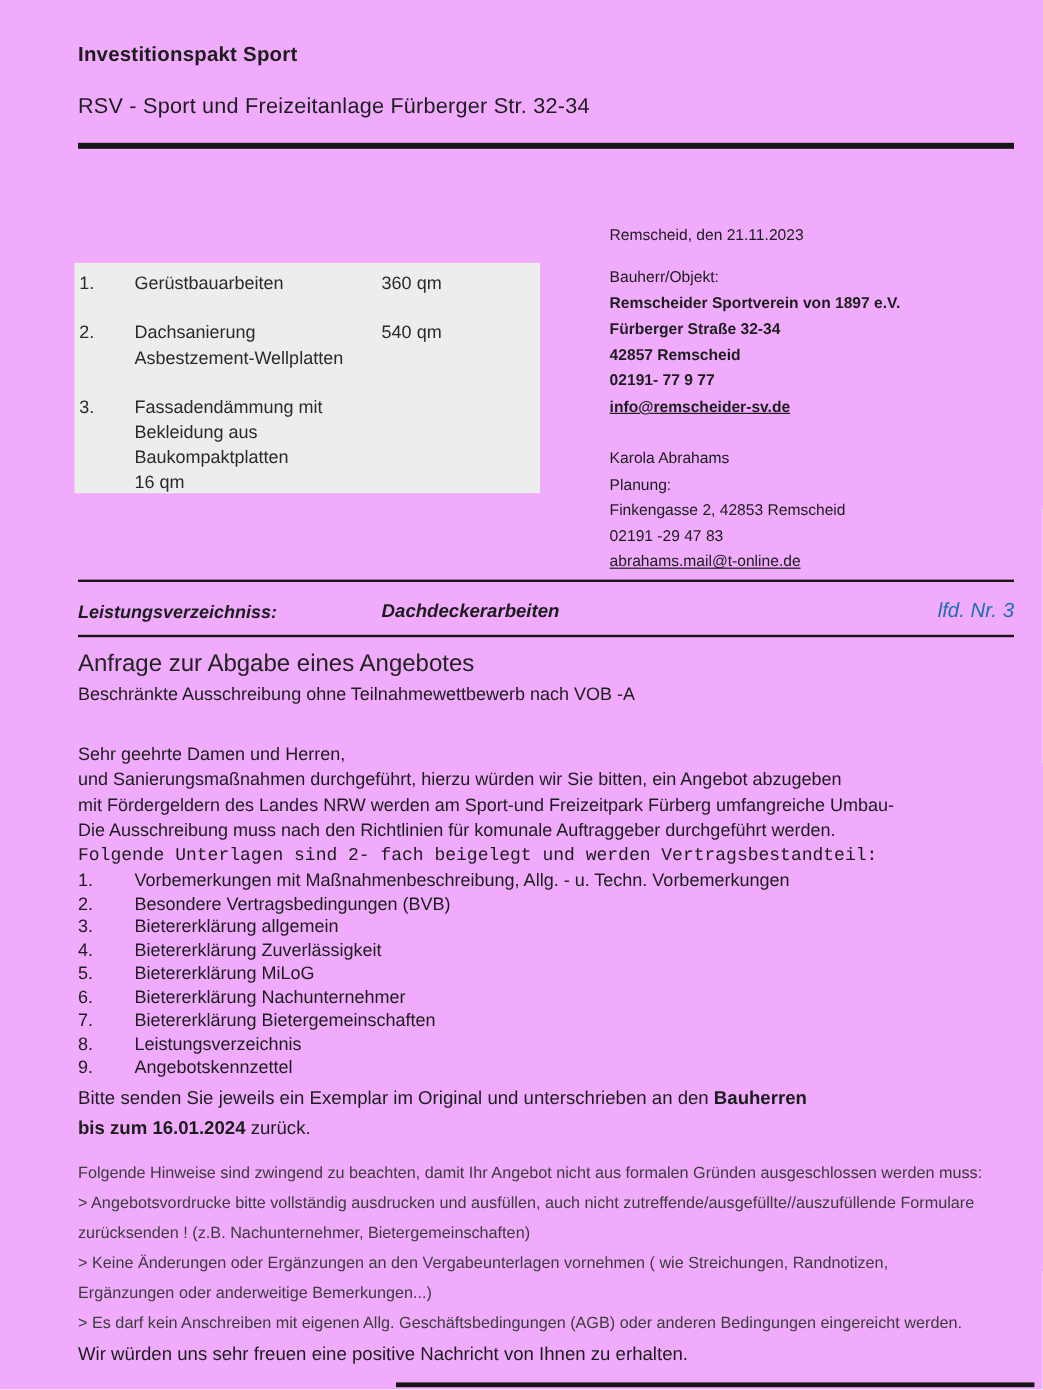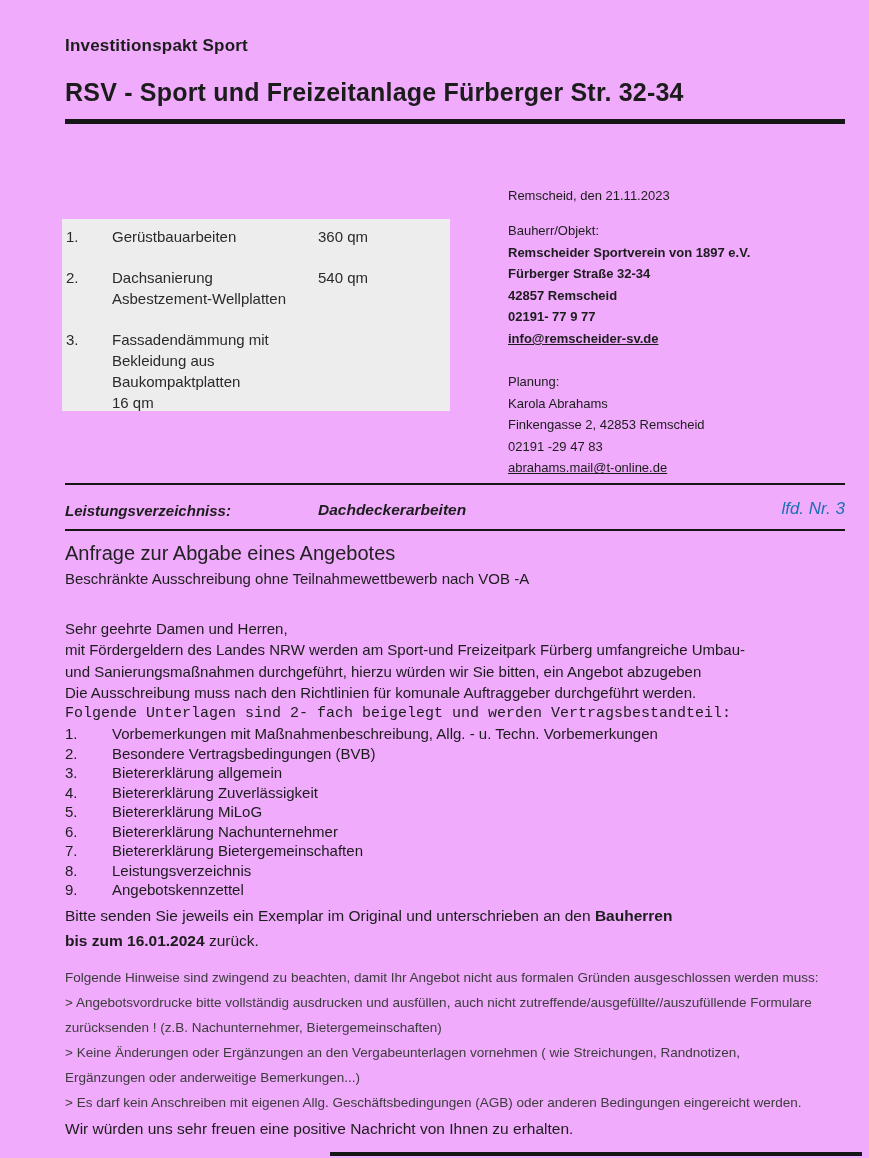--- a/index.html
+++ b/index.html
@@ -3,21 +3,21 @@
 <meta charset="utf-8">
 <style>
   * { margin:0; padding:0; box-sizing:border-box; }
   html,body { background:#fff; }
   .page {
     position:relative; width:869px; height:1158px; background:#f0abfc;
     font-family:"Liberation Sans", sans-serif; color:#1c1c1c; overflow:hidden;
   }
   .abs { position:absolute; }
   .h1 { font-size:17px; font-weight:bold; letter-spacing:.2px; }
-  .h2 { font-size:25px; font-weight:bold; letter-spacing:.2px;text-align:center; }
+  .h2 { font-size:18px; font-weight:normal; letter-spacing:.2px;text-align:center; }
   .rule { background:#161616; }
   .body-text { font-size:15px; line-height:21.3px; }
   .right-col { font-size:13px; line-height:21.6px; }
   .right-col .bold { font-weight:bold; }
   .link { text-decoration:underline; }
   .work-box { background:#ededed; padding:7px 0 0 4px; }
   .work-item { display:grid; grid-template-columns:46px 206px auto; font-size:15px; line-height:21px; margin-bottom:20px; color:#2a2a2a; }
   .lv-row { display:flex; align-items:flex-end;font-style:italic; }
   .lv-label { font-size:15px; font-weight:bold; width:253px; }
   .lv-trade { font-size:15.5px; font-weight:bold; flex:1; }
@@ -76,44 +76,44 @@
   <div class="abs right-col" style="left:508px; top:220px;">
     <div>Bauherr/Objekt:</div>
     <div class="bold">Remscheider Sportverein von 1897 e.V.</div>
     <div class="bold">Fürberger Straße 32-34</div>
     <div class="bold">42857 Remscheid</div>
     <div class="bold">02191- 77 9 77</div>
     <div class="bold link">info@remscheider-sv.de</div>
   </div>
 
   <div class="abs right-col" style="left:508px; top:371px;">
+    <div>Karola Abrahams</div>
     <div>Planung:</div>
-    <div>Karola Abrahams</div>
     <div>Finkengasse 2, 42853 Remscheid</div>
     <div>02191 -29 47 83</div>
     <div class="link">abrahams.mail@t-online.de</div>
   </div>
 
   <div class="abs rule" style="left:65px; top:483px; width:780px; height:2px;"></div>
   <div class="abs lv-row" style="left:65px; top:499px; width:780px;">
     <div class="lv-label">Leistungsverzeichniss:</div>
     <div class="lv-trade">Dachdeckerarbeiten</div>
     <div class="lv-number" style="color: rgb(29, 110, 181); padding-left: 30px;">lfd. Nr. 3</div>
   </div>
   <div class="abs rule" style="left:65px; top:529px; width:780px; height:2px;"></div>
 
   <div class="abs" style="left:65px; top:542px;">
     <div class="req-title">Anfrage zur Abgabe eines Angebotes</div>
     <div class="req-sub">Beschränkte Ausschreibung ohne Teilnahmewettbewerb nach VOB -A</div>
   </div>
 
   <div class="abs body-text" style="left:65px; top:618px; width:780px;">
     <div>Sehr geehrte Damen und Herren,</div>
+    <div>und Sanierungsmaßnahmen durchgeführt, hierzu würden wir Sie bitten, ein Angebot abzugeben</div>
     <div>mit Fördergeldern des Landes NRW werden am Sport-und Freizeitpark Fürberg umfangreiche Umbau-</div>
-    <div>und Sanierungsmaßnahmen durchgeführt, hierzu würden wir Sie bitten, ein Angebot abzugeben</div>
     <div>Die Ausschreibung muss nach den Richtlinien für komunale Auftraggeber durchgeführt werden.</div>
   </div>
 
   <div class="abs" style="left:65px; top:703px; width:780px;">
     <div class="att-intro">Folgende Unterlagen sind 2- fach beigelegt und werden Vertragsbestandteil:</div>
     <div class="att-row">
       <div>1.</div>
       <div>Vorbemerkungen mit Maßnahmenbeschreibung, Allg. - u. Techn. Vorbemerkungen</div>
     </div>
     <div class="att-row">

